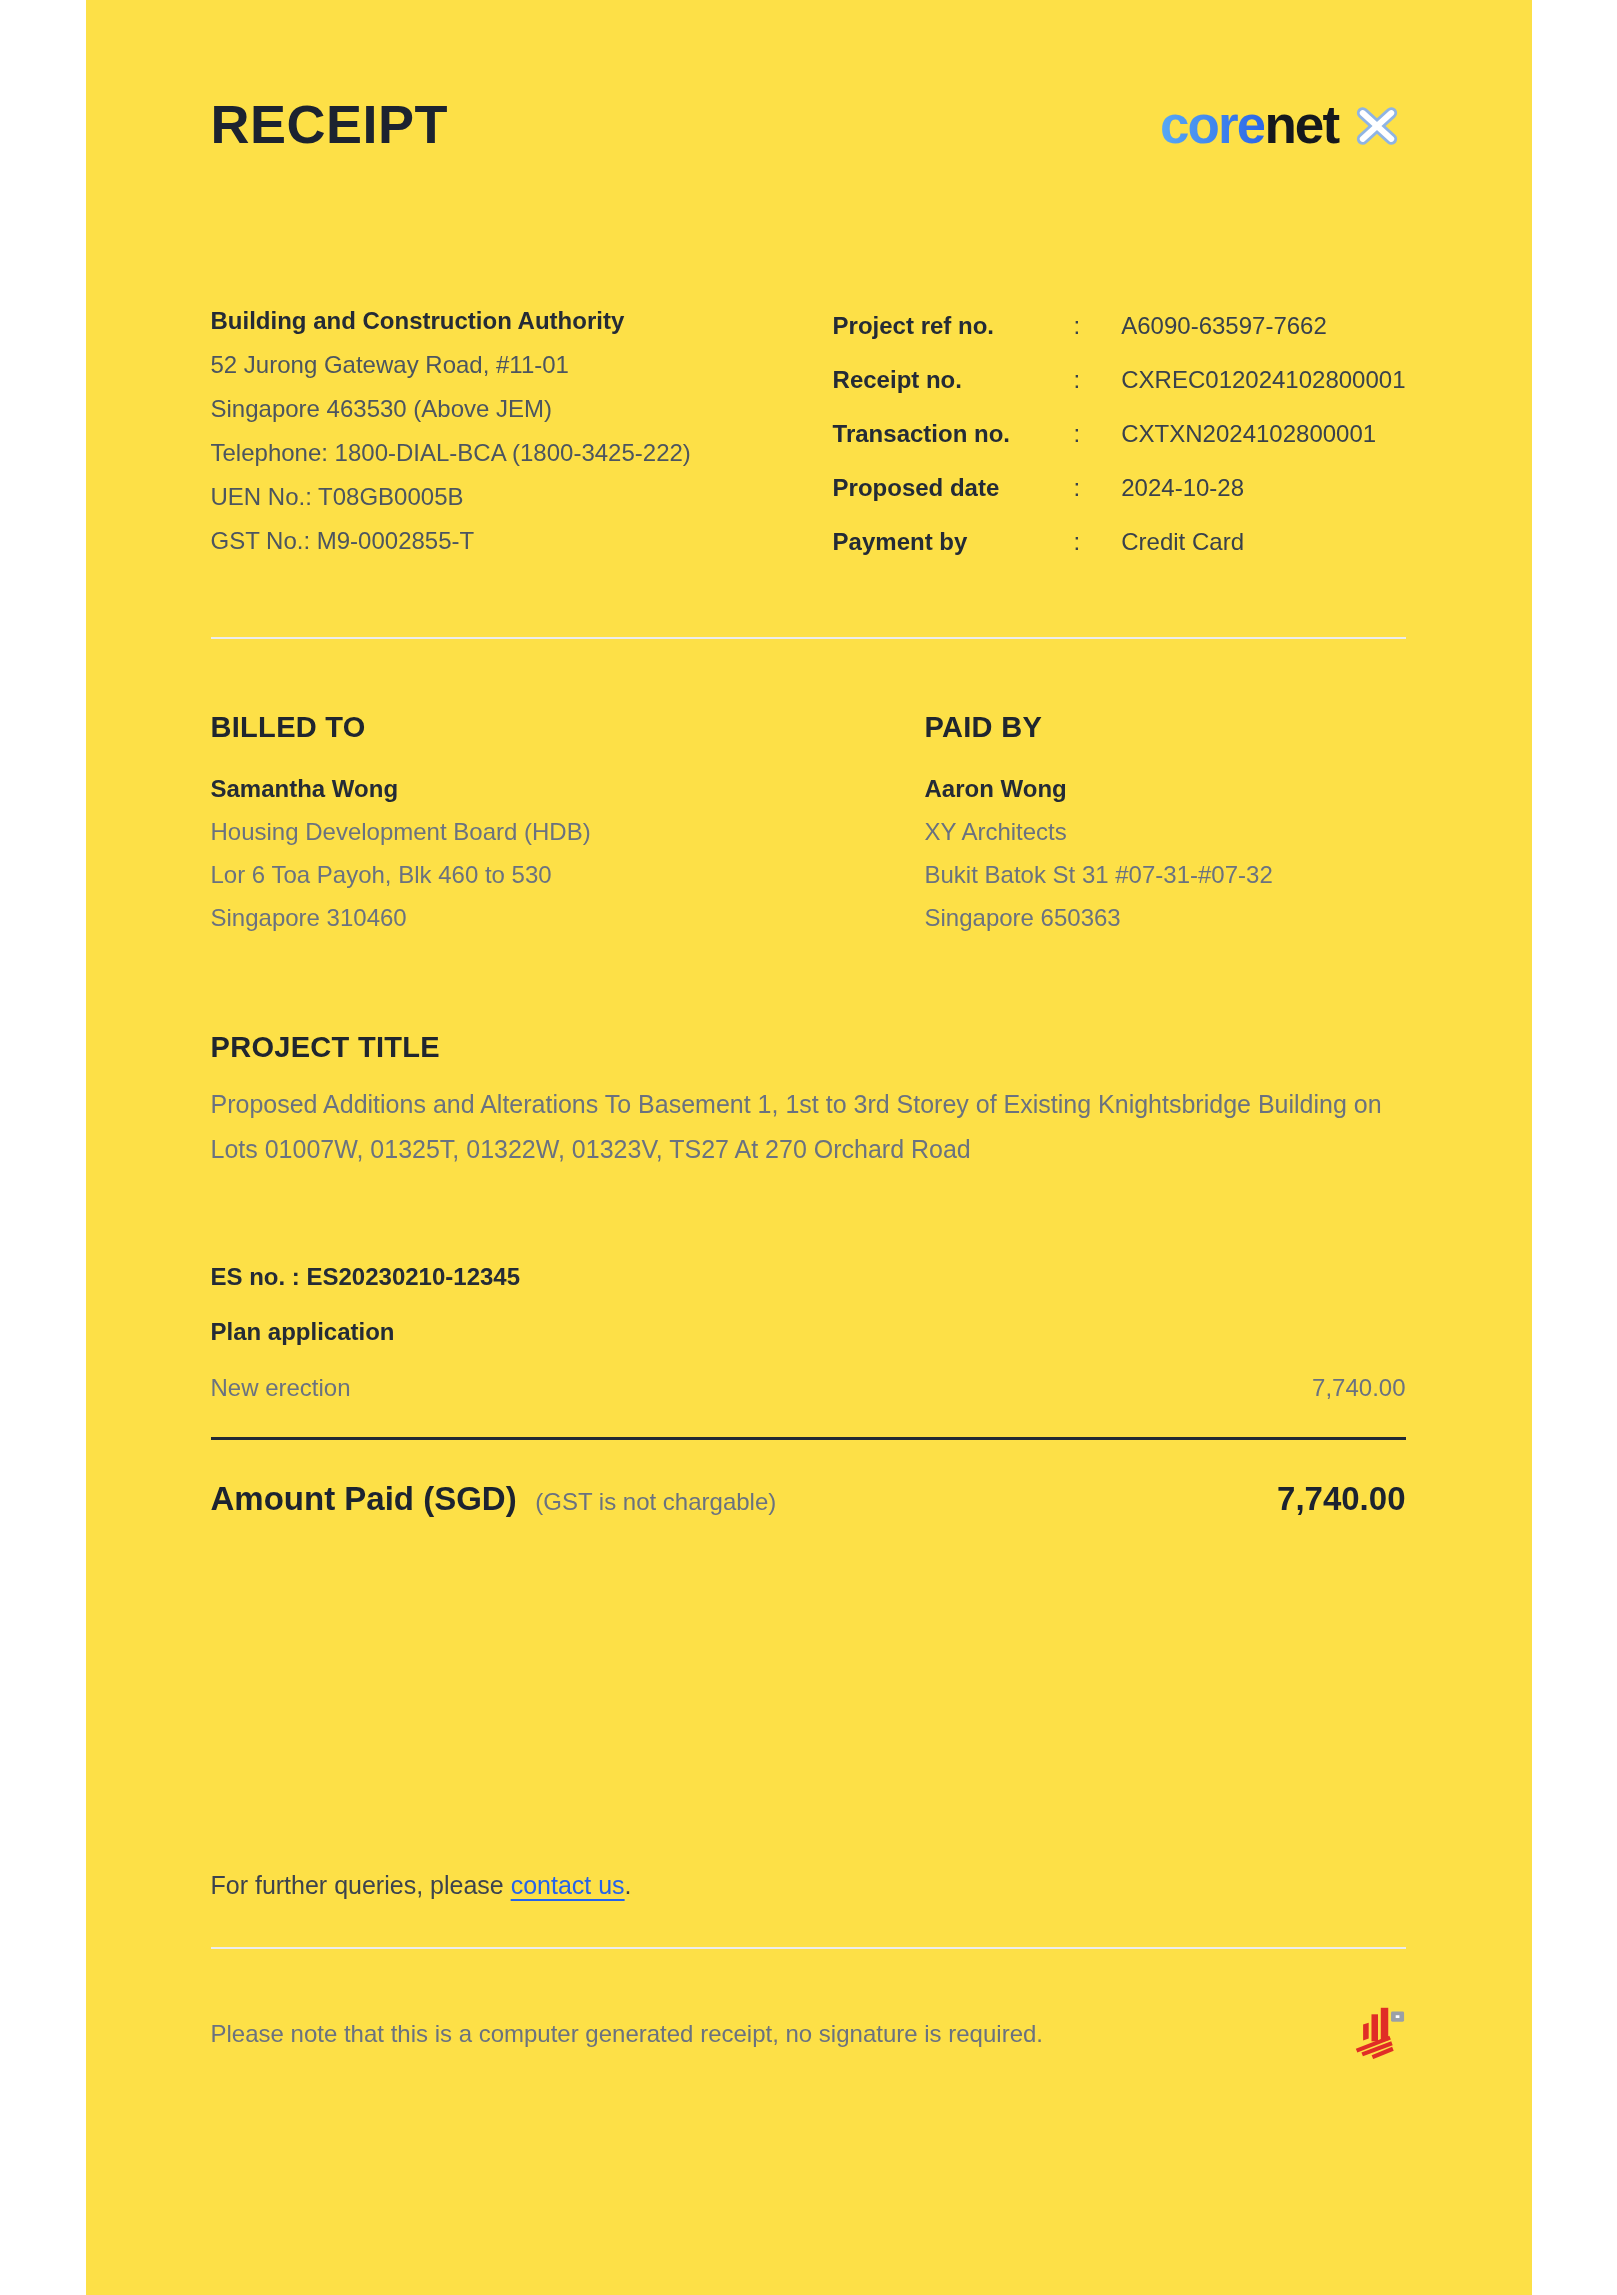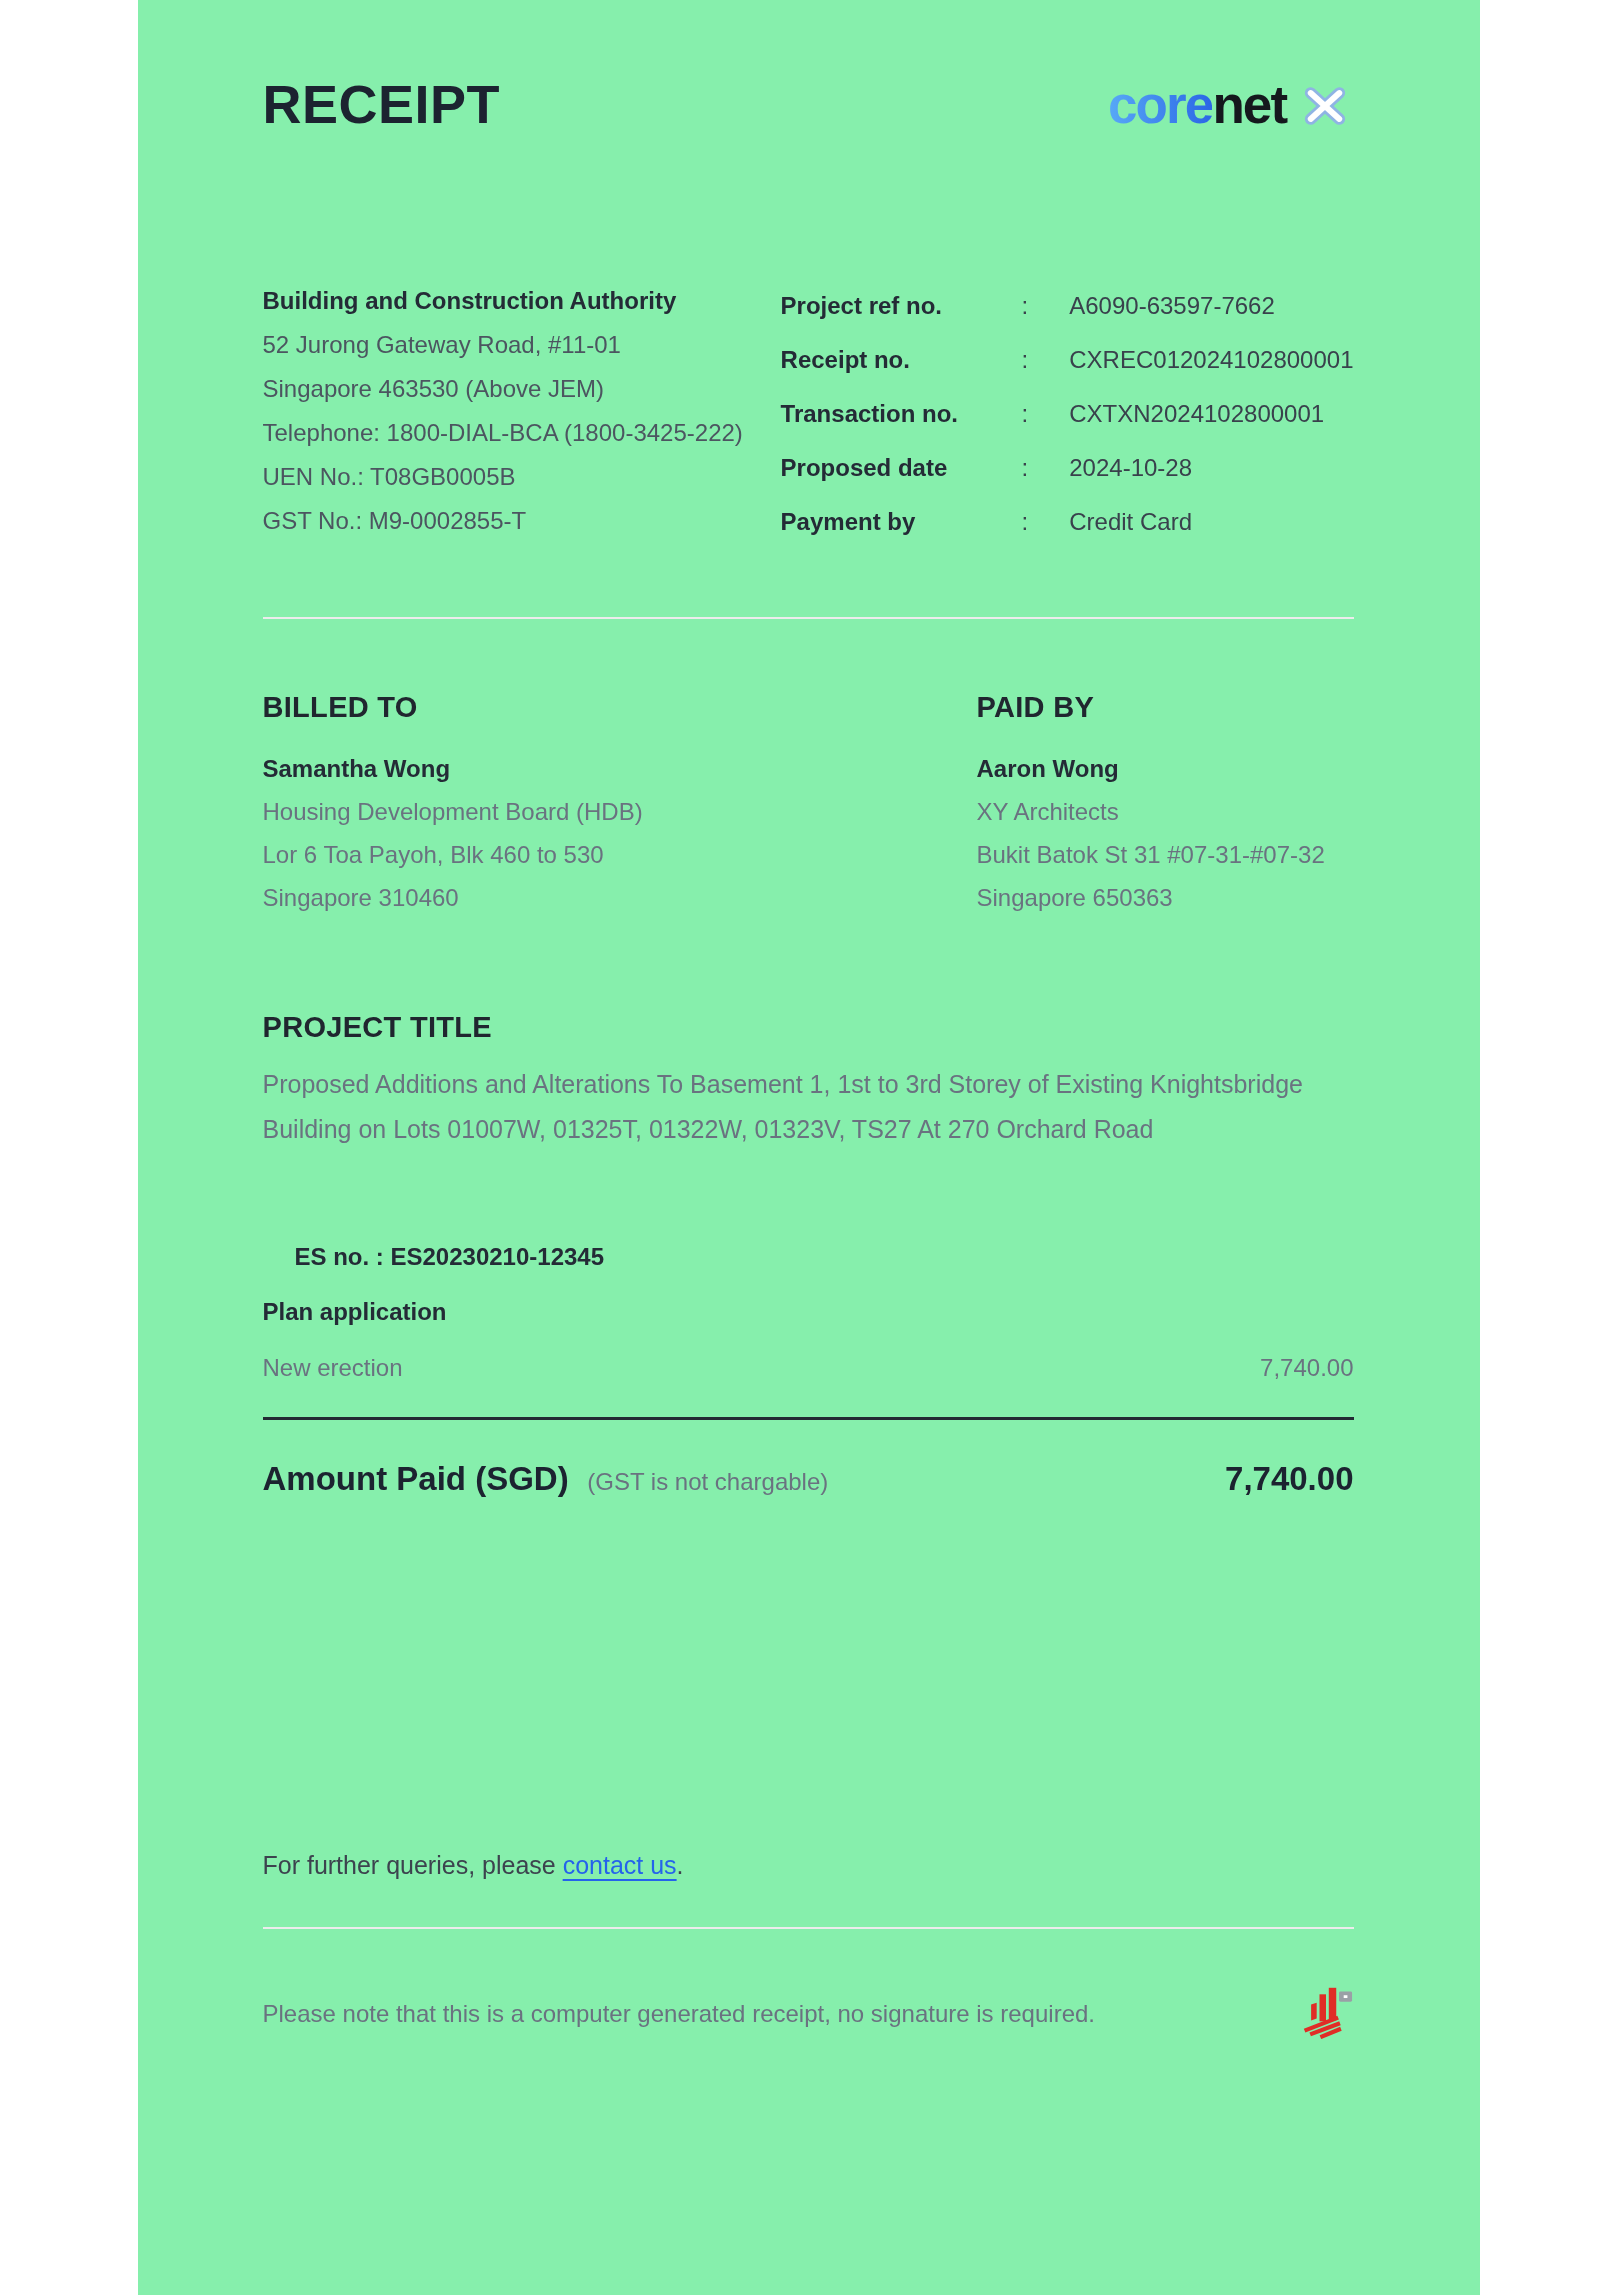--- a/index.html
+++ b/index.html
@@ -1,25 +1,25 @@
 <!DOCTYPE html>
 <html style="font-size:15px"><head>
 <meta charset="utf-8">
 <style>
   * { box-sizing: border-box; }
   html, body { margin: 0; padding: 0; background: #ffffff; }
   .page {
     position: relative;
-    width: 1342px;
+    width: 1446px;
     height: 2296px;
     margin: 0 auto;
-    background: #86efac;
+    background: #fde047;
     font-family: "Liberation Sans", sans-serif;
     color: #242b36;
-    padding: 73px 126px 0 125px;
+    padding: 93px 126px 0 125px;
     overflow: hidden;
   }
 
   
   .header { display: flex; justify-content: space-between; align-items: center; height: 63px; }
   .receipt-title {
     margin: 0; font-size: 54px; line-height: 63px; font-weight: 700;
     color: #1c2330; letter-spacing: 0.5px;
   }
   .logo { display: flex; align-items: flex-start; }
@@ -57,21 +57,21 @@
 
   
   .project { margin-top: 91px; }
   .project-desc {
     margin: 16.7px 0 0; font-size: 25px; line-height: 45px;
     color: #6a7280; max-width: 1360px;
   }
 
   
   .summary { margin-top: 86px; }
-  .summary-es { margin-top: 39px; font-size: 24px; line-height: 37px; font-weight: 700; color: #242b36; margin-left: 32px; }
+  .summary-es { margin-top: 39px; font-size: 24px; line-height: 37px; font-weight: 700; color: #242b36; }
   .summary-group { margin-top: 18.6px; font-size: 24px; line-height: 37px; font-weight: 700; color: #242b36; }
   .summary-item { margin-top: 18.6px; display: flex; justify-content: space-between; font-size: 24px; line-height: 37px; color: #6a7280; }
 
   .total-rule { height: 3.7px; background: #232a33; margin-top: 31px; }
 
   
   .total-row { display: flex; align-items: baseline; margin-top: 36px; line-height: 45px; }
   .amount-label { font-size: 33px; font-weight: 700; color: #1c2330; }
   .amount-note { font-size: 24px; color: #6a7280; margin-left: 18.6px; }
   .amount-value { font-size: 33px; font-weight: 700; color: #1c2330; margin-left: auto; }

